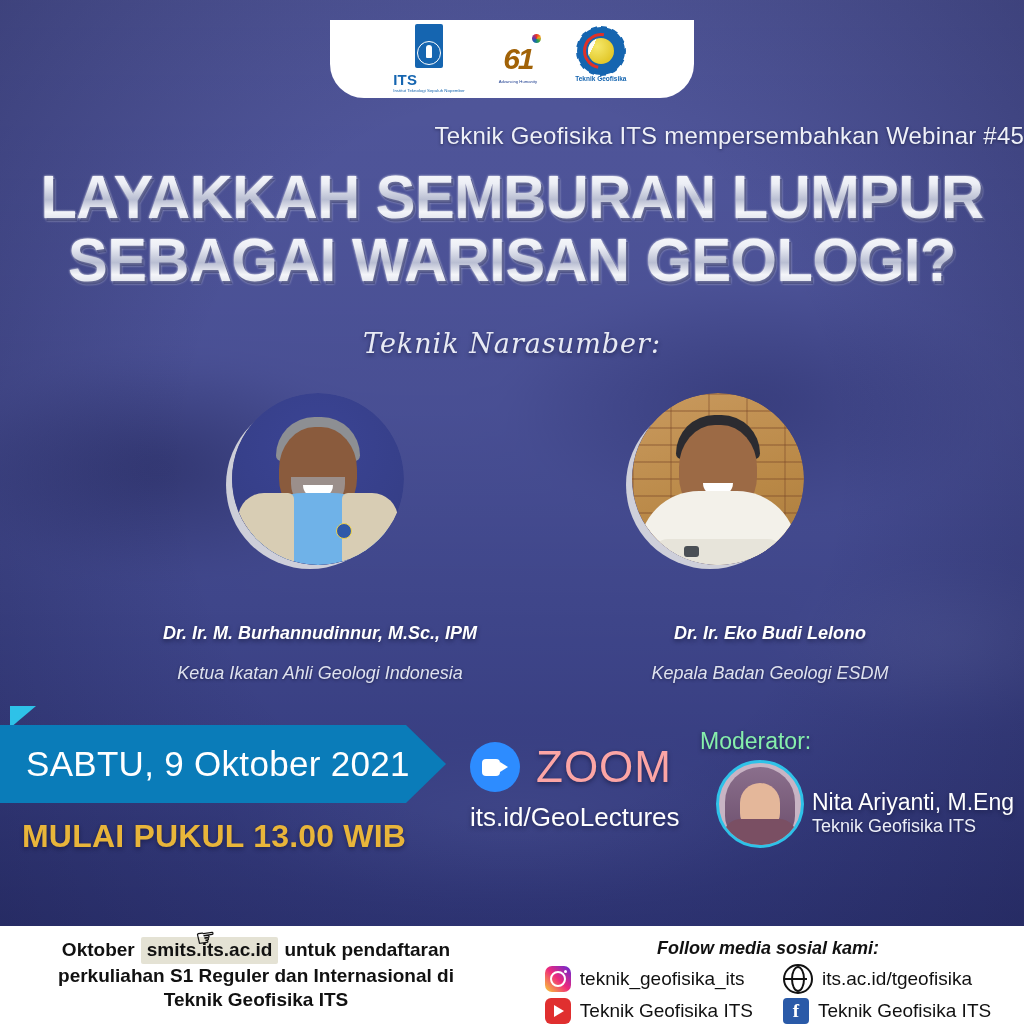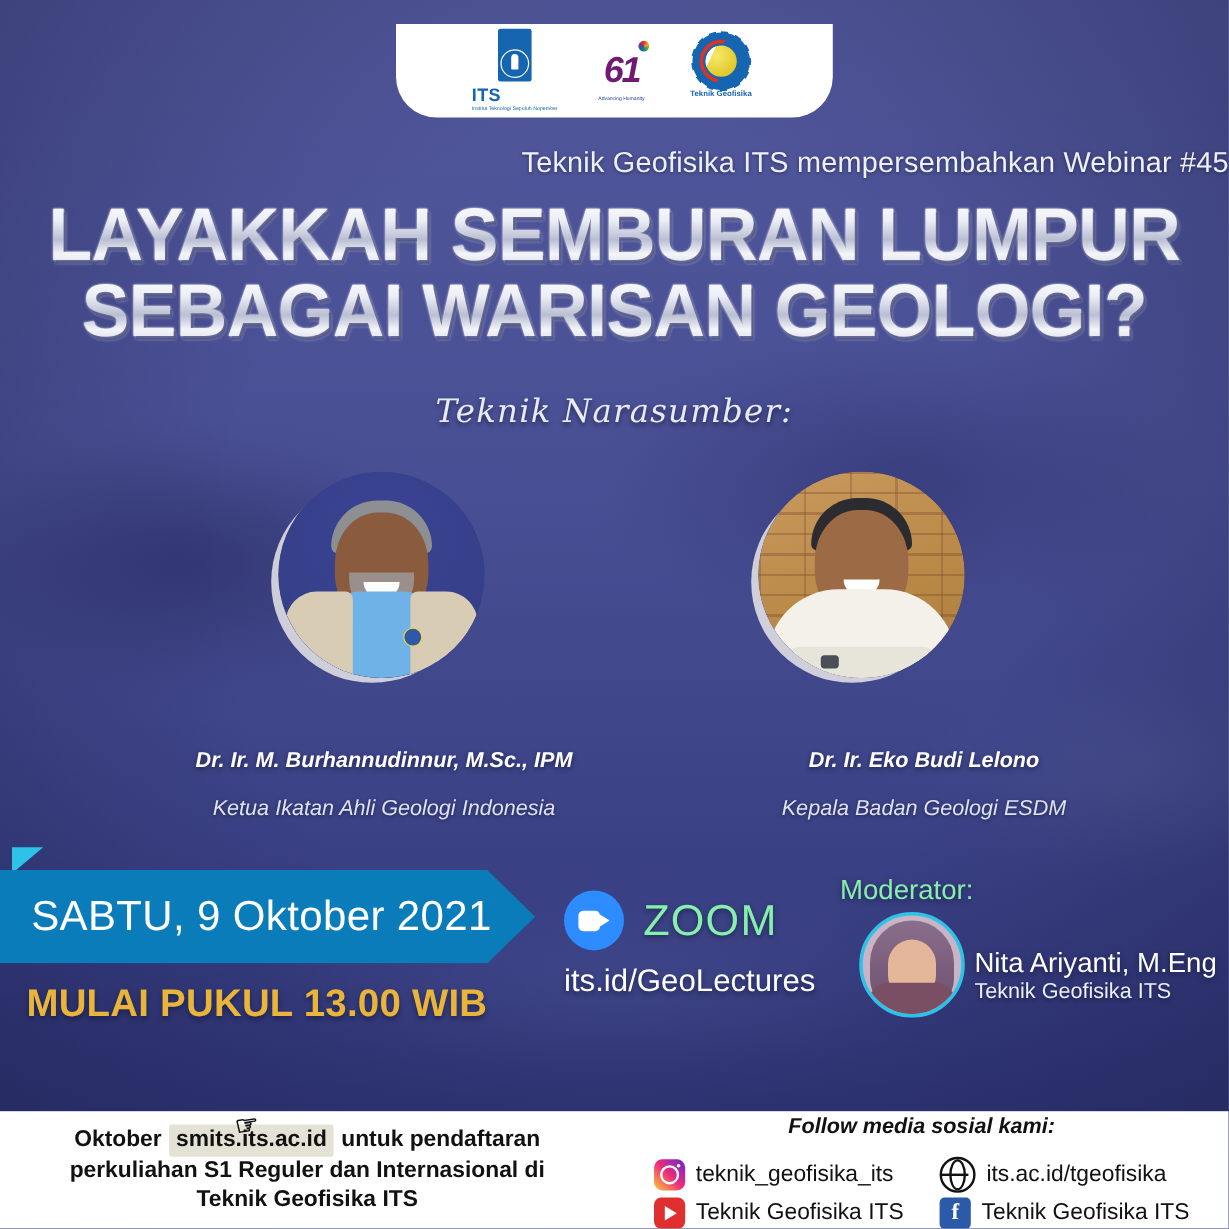--- a/index.html
+++ b/index.html
@@ -33,21 +33,21 @@
     display:flex;align-items:flex-end;justify-content:center;}
   .its-rect .emblem{width:22px;height:22px;border-radius:50%;border:1.6px solid #ffffff;margin-bottom:3px;
     position:relative;}
   .its-rect .emblem:before{content:"";position:absolute;left:50%;top:3px;transform:translateX(-50%);
     width:6px;height:13px;background:#fff;border-radius:3px 3px 1px 1px;}
   .its-txt{line-height:1;}
   .its-txt .big{font-size:15px;font-weight:bold;color:#1565b0;letter-spacing:.3px;}
   .its-txt .small{font-size:4.4px;color:#1565b0;line-height:1.35;margin-top:1px;}
 
   .anniv{position:relative;width:54px;height:52px;display:flex;align-items:center;justify-content:center;}
-  .anniv .num{font-size:30px;font-weight:bold;color:#701a75;font-style:italic;letter-spacing:-2px;
+  .anniv .num{font-size:30px;font-weight:bold;color:#a16207;font-style:italic;letter-spacing:-2px;
     line-height:1;position:relative;}
   .anniv .dot{position:absolute;right:4px;top:1px;width:9px;height:9px;border-radius:50%;
     background:conic-gradient(#e8342a,#f3a41b,#2aa34a,#1565b0,#7d2fa0,#e8342a);}
   .anniv .tag{position:absolute;bottom:1px;left:0;width:100%;text-align:center;font-size:4.2px;color:#1b3c8f;}
 
   .geo-logo{position:relative;width:60px;height:58px;display:flex;flex-direction:column;align-items:center;}
   .gear{width:42px;height:42px;border-radius:50%;background:#1565b0;position:relative;
     display:flex;align-items:center;justify-content:center;
     box-shadow:0 0 0 3px #1565b0;}
   .gear:before{content:"";position:absolute;inset:-4px;border-radius:50%;
@@ -146,21 +146,21 @@
     letter-spacing:.2px;text-shadow:0 2px 4px rgba(10,12,40,.45);}
 
   
   .zoom-row{position:absolute;left:470px;top:742px;display:flex;align-items:center;gap:16px;}
   .zoom-circle{width:50px;height:50px;border-radius:50%;background:#2d8cff;
     display:flex;align-items:center;justify-content:center;}
   .cam{width:26px;height:17px;position:relative;}
   .cam:before{content:"";position:absolute;left:0;top:0;width:18px;height:17px;background:#fff;border-radius:4px;}
   .cam:after{content:"";position:absolute;right:0;top:3px;width:0;height:0;
     border-top:5.5px solid transparent;border-bottom:5.5px solid transparent;border-left:8px solid #fff;}
-  .zoom-label{color:#86efac;font-size:36px;letter-spacing:1px;text-shadow:0 2px 4px rgba(10,12,40,.5);}
+  .zoom-label{color:#fca5a5;font-size:44px;letter-spacing:1px;text-shadow:0 2px 4px rgba(10,12,40,.5);}
   .zoom-link{position:absolute;left:470px;top:802px;color:#ffffff;font-size:26px;
     text-shadow:0 2px 4px rgba(10,12,40,.5);}
 
   
   .mod-label{position:absolute;left:700px;top:728px;color:#86efac;font-size:23px;
     text-shadow:0 2px 4px rgba(10,12,40,.5);}
   .mod-avatar{position:absolute;left:716px;top:760px;width:82px;height:82px;border-radius:50%;
     border:3px solid #2ec2e8;overflow:hidden;background:#c8b4c4;}
   .mod-avatar .mhair{position:absolute;left:50%;transform:translateX(-50%);top:4px;width:70px;height:74px;
     border-radius:36px 36px 26px 26px;background:linear-gradient(180deg,#8a6f8c,#6d4f6d);}
@@ -175,21 +175,21 @@
 
   
   .footer{position:absolute;left:0;bottom:0;width:1024px;height:98px;background:#ffffff;
     display:flex;}
   .foot-left{width:512px;display:flex;flex-direction:column;align-items:center;justify-content:center;
     text-align:center;color:#111;font-weight:bold;font-size:19px;line-height:1.3;position:relative;}
   .foot-left .l1{display:flex;align-items:center;gap:6px;}
   .hl{background:#e4e2d4;padding:1px 6px;border-radius:2px;}
   .hand{position:absolute;left:196px;top:-2px;font-size:22px;transform:rotate(-8deg);color:#111;}
 
-  .foot-right{width:512px;display:flex;flex-direction:column;align-items:center;justify-content:space-between;
+  .foot-right{width:512px;display:flex;flex-direction:column;align-items:center;justify-content:flex-end;
     padding-top:2px;}
   .follow{font-weight:bold;font-style:italic;font-size:18px;color:#111;margin-bottom:5px;}
   .soc-grid{display:grid;grid-template-columns:auto auto;gap:4px 30px;}
   .soc{display:flex;align-items:center;gap:9px;font-size:19px;color:#111;}
   .si{width:26px;height:26px;display:flex;align-items:center;justify-content:center;flex:0 0 26px;}
   .si-globe{border:2px solid #111;border-radius:50%;position:relative;}
   .si-globe:before{content:"";position:absolute;left:50%;top:0;transform:translateX(-50%);
     width:10px;height:22px;border:2px solid #111;border-radius:50%;}
   .si-globe:after{content:"";position:absolute;left:0;top:50%;transform:translateY(-50%);
     width:22px;height:0;border-top:2px solid #111;}

